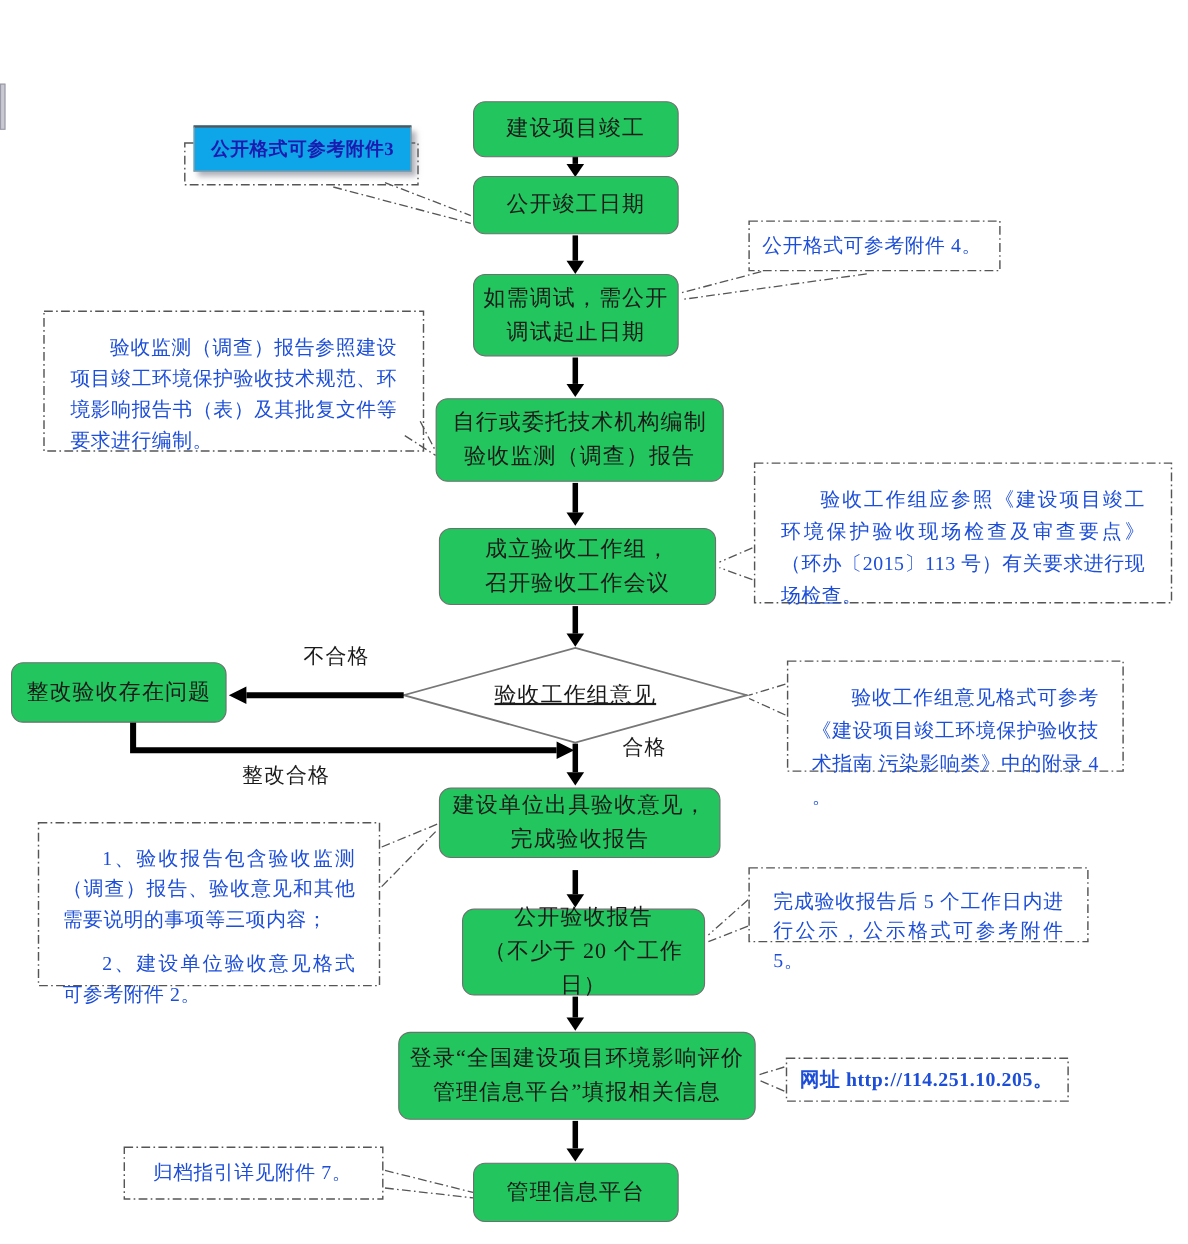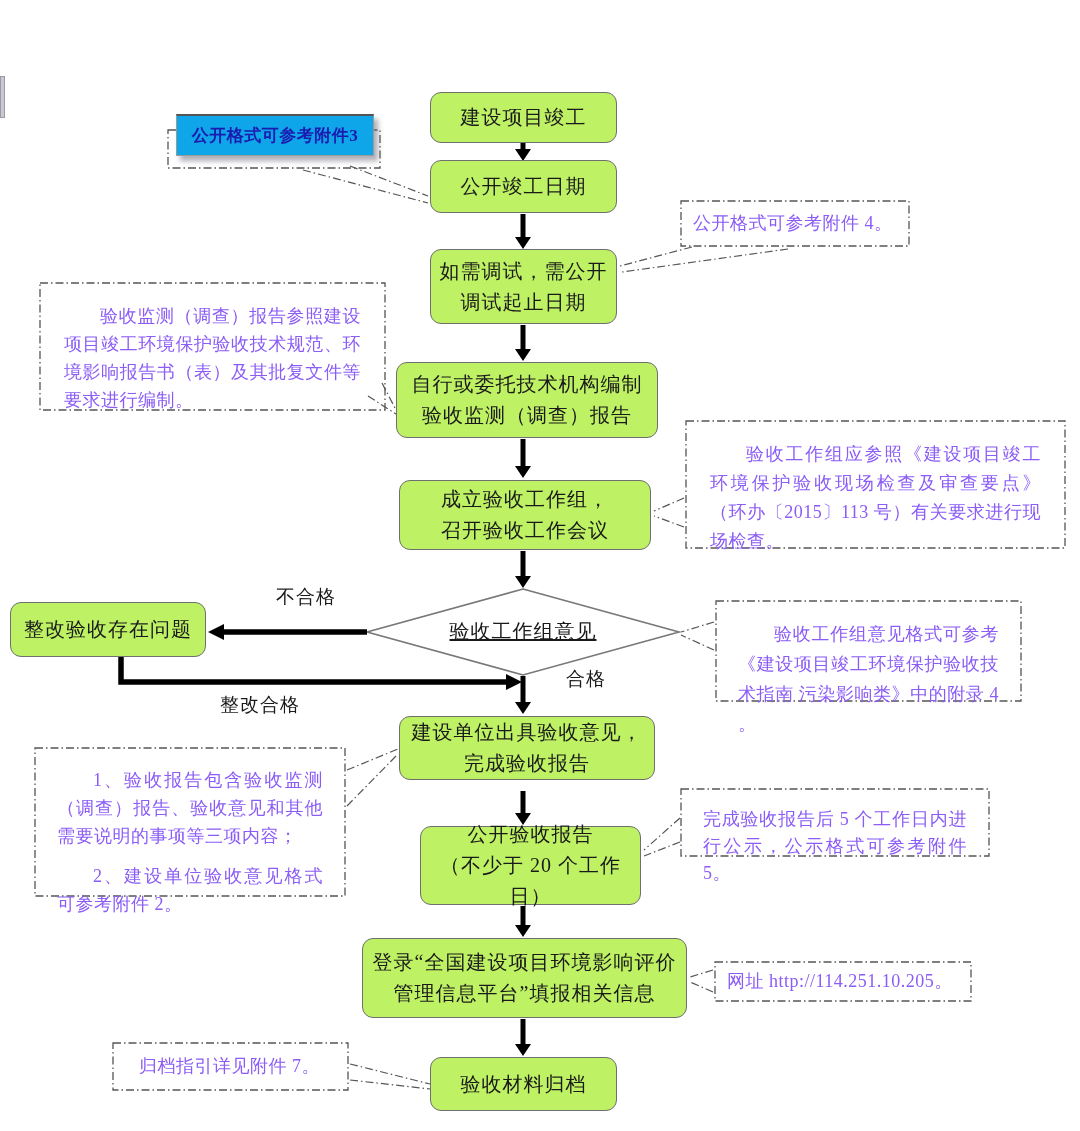--- a/index.html
+++ b/index.html
@@ -6,33 +6,33 @@
   #stage{
     position:relative;width:1080px;height:1131px;background:#ffffff;overflow:hidden;
     font-family:"Liberation Serif","DejaVu Serif",serif;color:#1a1a1a;
   }
   #svglayer{position:absolute;left:0;top:0;width:1080px;height:1131px;}
   .title{
     position:absolute;top:14px;left:0;width:100%;text-align:center;
     font-size:31px;letter-spacing:3px;color:#111;
   }
   .node{
-    position:absolute;box-sizing:border-box;background:#bef264;
+    position:absolute;box-sizing:border-box;background:#22c55e;
     border:1.7px solid #6f6f6f;border-radius:11px;
     display:flex;align-items:center;justify-content:center;text-align:center;
     font-size:20px;line-height:1.55;letter-spacing:1px;white-space:pre-line;
   }
   .dlabel{
     position:absolute;text-align:center;font-size:20px;letter-spacing:1px;
   }
   .elabel{
     position:absolute;font-size:19px;letter-spacing:1px;text-align:left;
   }
   .annotation{
-    position:absolute;box-sizing:border-box;font-size:18px;color:#8b5cf6;
+    position:absolute;box-sizing:border-box;font-size:18px;color:#1d4ed8;
     letter-spacing:0.5px;
   }
   .annotation p{margin:12px;text-indent:2em;text-align:justify;}
   .annotation p.noindent{text-indent:0;}
   .callout-btn{
     position:absolute;box-sizing:border-box;background:#0ea5e9;
     border:1px solid #9a9a9a;border-top:2px solid #555;
     box-shadow:4px 5px 5px rgba(110,110,125,0.55);
     display:flex;align-items:center;justify-content:center;
     font-size:17px;font-weight:bold;color:#1b1bb0;letter-spacing:0.5px;
@@ -124,21 +124,21 @@
 验收监测（调查）报告</div>
   <div class="node" style="left:399px;top:480px;width:252px;height:70px;">成立验收工作组，
 召开验收工作会议</div>
   <div class="node" style="left:10px;top:602px;width:196px;height:55px;">整改验收存在问题</div>
   <div class="node" style="left:399px;top:716px;width:256px;height:64px;">建设单位出具验收意见，
 完成验收报告</div>
   <div class="node" style="left:420px;top:826px;width:221px;height:79px;">公开验收报告
 （不少于 20 个工作日）</div>
   <div class="node" style="left:362px;top:938px;width:325px;height:80px;">登录“全国建设项目环境影响评价
 管理信息平台”填报相关信息</div>
-  <div class="node" style="left:430px;top:1057px;width:187px;height:54px;">验收材料归档</div>
+  <div class="node" style="left:430px;top:1057px;width:187px;height:54px;">管理信息平台</div>
 
   <div class="dlabel" style="left:398px;top:618px;width:250px;text-decoration:underline;">验收工作组意见</div>
 
   <div class="elabel" style="left:276px;top:584px;width:64px;">不合格</div>
   <div class="elabel" style="left:566px;top:666px;width:48px;">合格</div>
   <div class="elabel" style="left:220px;top:692px;width:84px;font-family:Liberation Mono, monospace;">整改合格</div>
 
   <div class="callout-btn" style="left:176px;top:114px;width:198px;height:42px;">公开格式可参考附件3</div>
 
   <div class="annotation" style="left:681px;top:201px;width:228px;height:45px;padding:10px 12px;">公开格式可参考附件 4。</div>
@@ -157,17 +157,17 @@
 
   <div class="annotation" style="left:35px;top:748px;width:310px;height:148px;padding:6px 10px;line-height:28px;">
     <p>1、验收报告包含验收监测（调查）报告、验收意见和其他需要说明的事项等三项内容；</p>
     <p>2、建设单位验收意见格式可参考附件 2。</p>
   </div>
 
   <div class="annotation" style="left:681px;top:789px;width:308px;height:67px;padding:5px 10px;line-height:27px;">
     <p class="noindent">完成验收报告后 5 个工作日内进行公示，公示格式可参考附件 5。</p>
   </div>
 
-  <div class="annotation" style="left:715px;top:962px;width:256px;height:39px;padding:7px 12px;">网址 http://114.251.10.205。</div>
+  <div class="annotation" style="left:715px;top:962px;width:256px;height:39px;padding:7px 12px;font-weight:bold;">网址 http://114.251.10.205。</div>
 
   <div class="annotation" style="left:113px;top:1043px;width:235px;height:47px;padding:11px 0 0 26px;">归档指引详见附件 7。</div>
 
 </div>
 
 </body></html>

